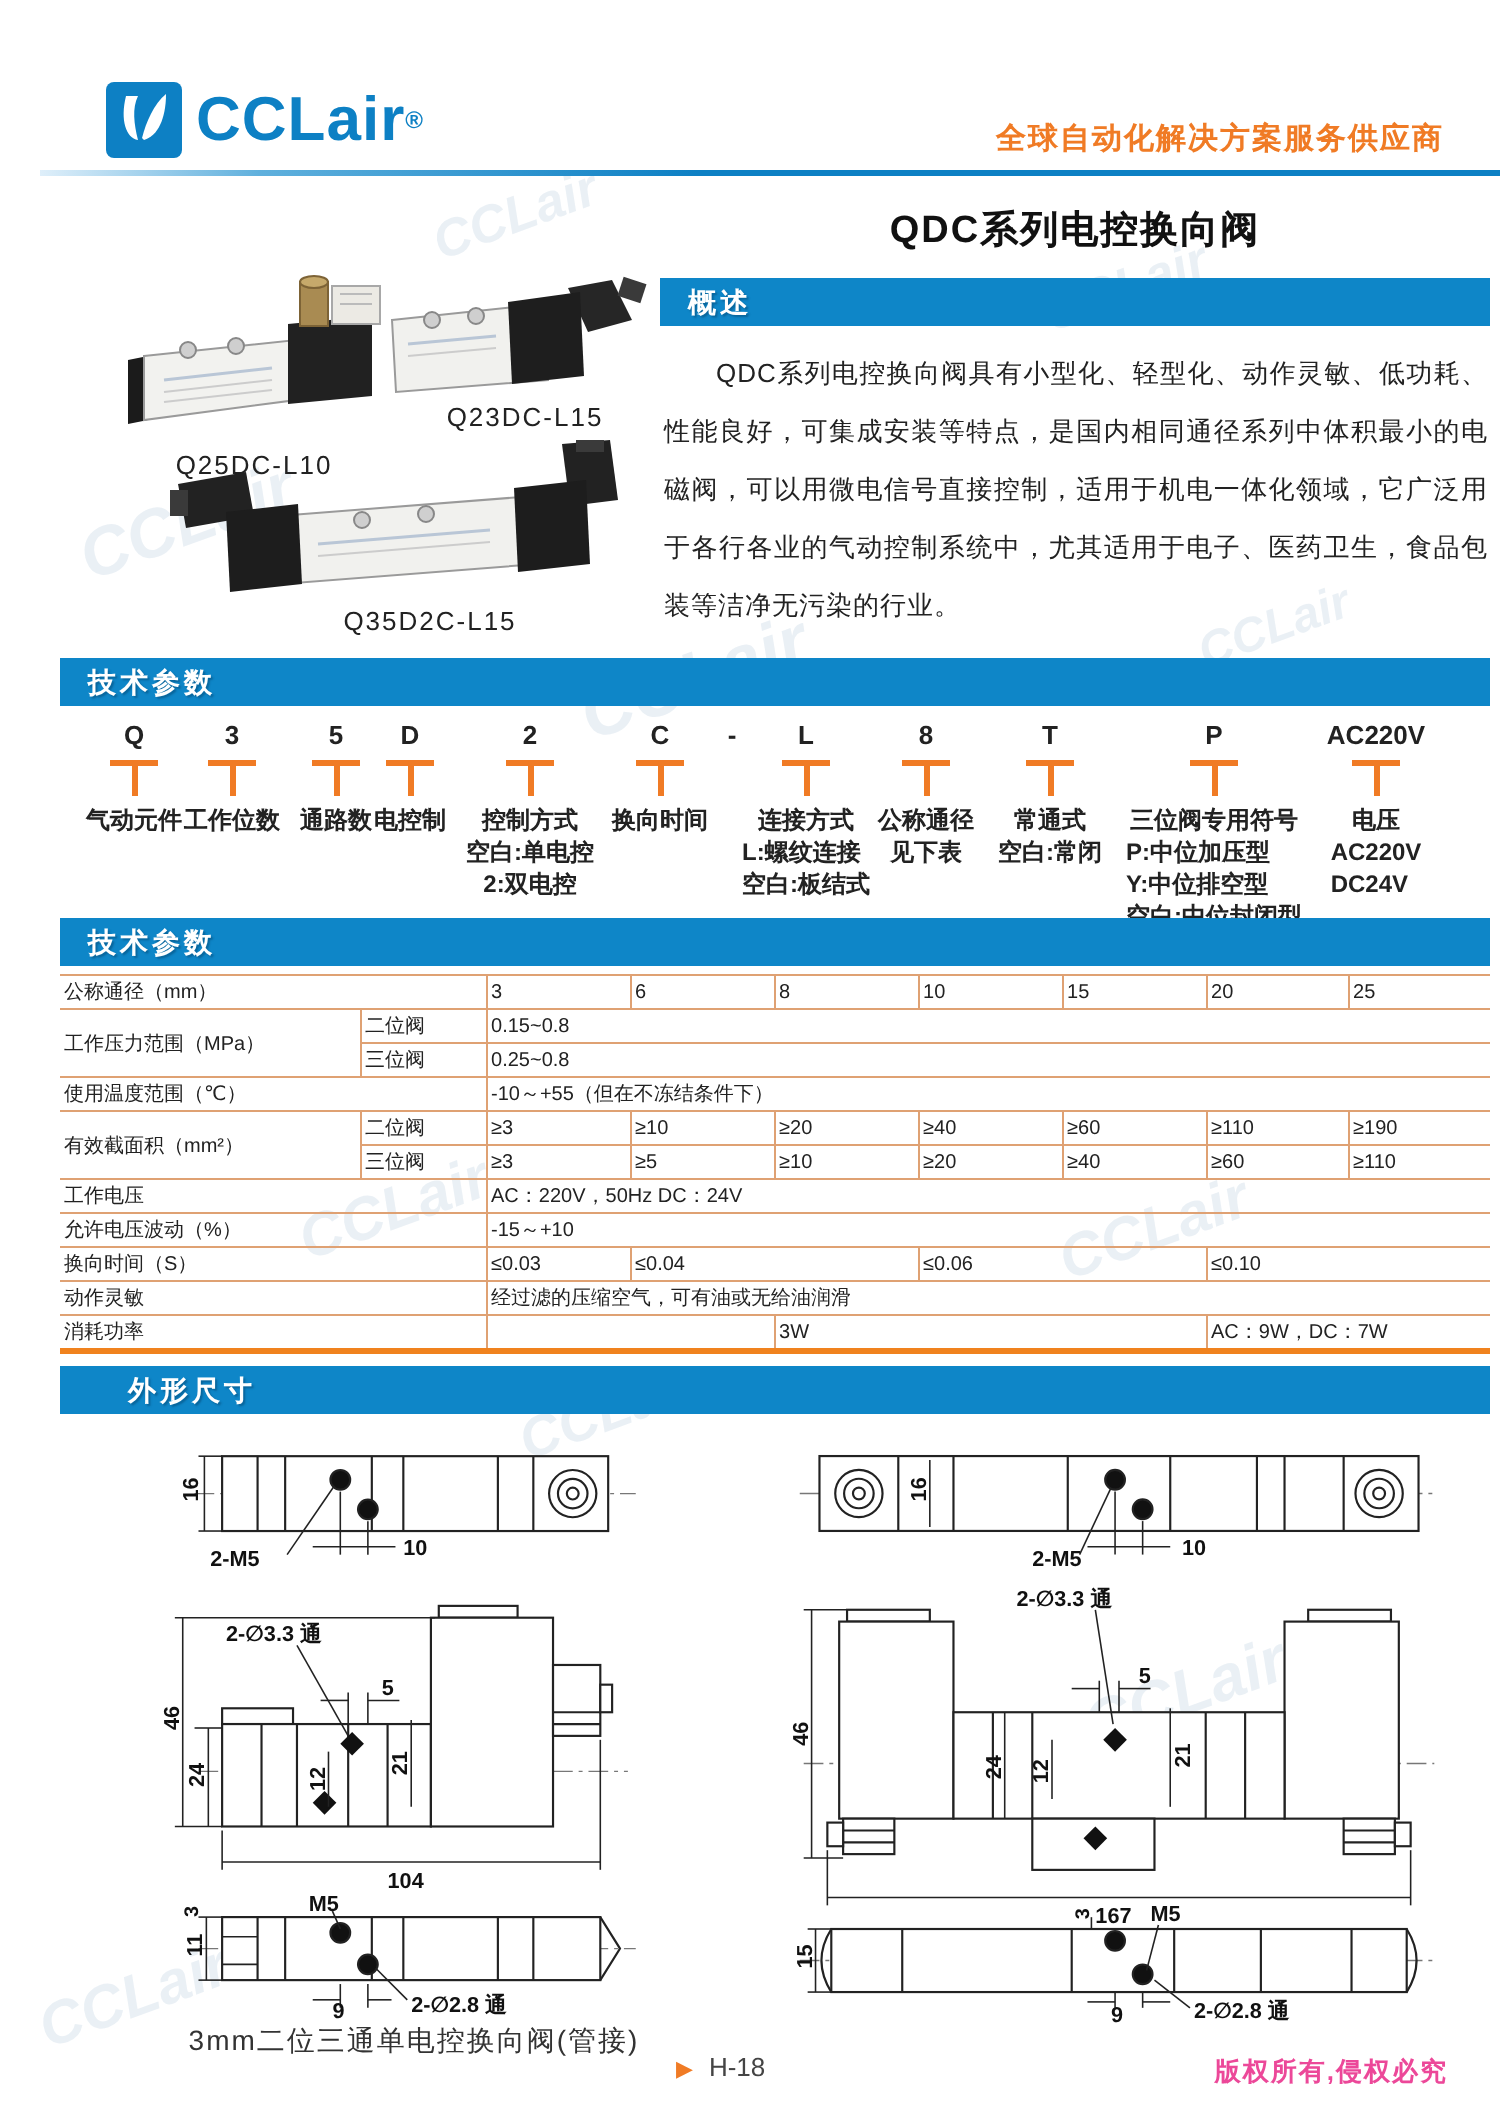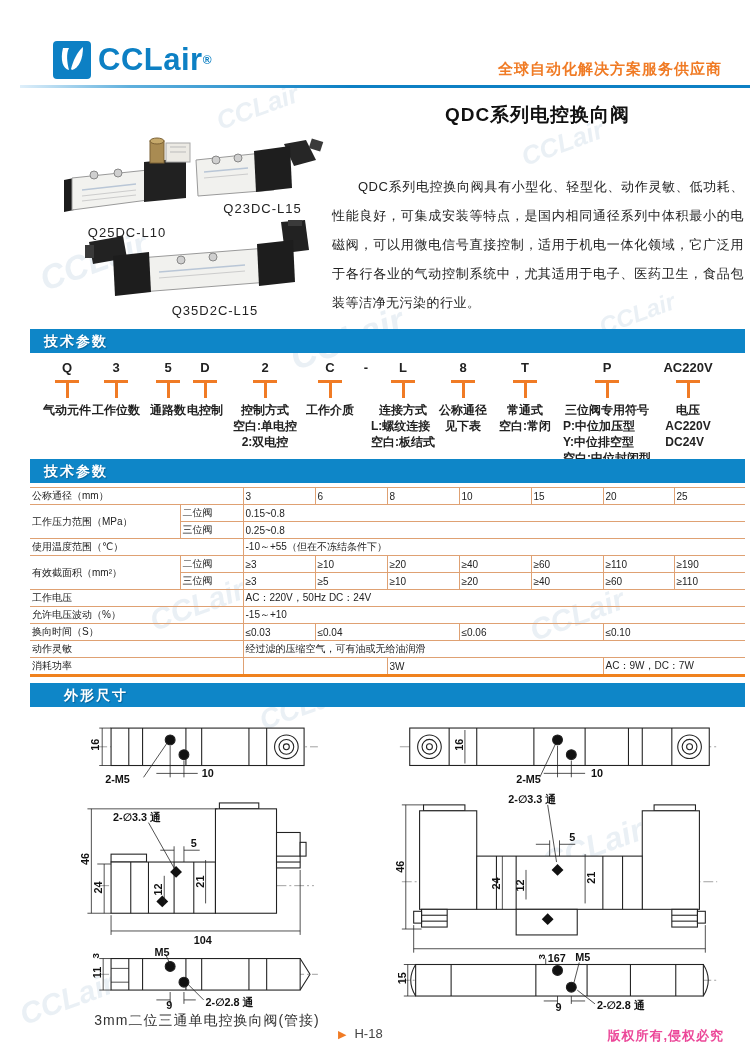--- a/index.html
+++ b/index.html
@@ -137,20 +137,21 @@
       <polygon points="28,36 64,32 66,72 30,76" fill="#1d1d1d"></polygon>
       <polygon points="172,24 208,20 210,62 174,66" fill="#1d1d1d"></polygon>
       <line x1="74" y1="52" x2="160" y2="45" stroke="#b9c6d6" stroke-width="1.5"></line>
       <line x1="74" y1="58" x2="160" y2="51" stroke="#ccc" stroke-width="1"></line>
       <circle cx="96" cy="40" r="4" fill="#cfcfcf" stroke="#888"></circle>
       <circle cx="128" cy="37" r="4" fill="#cfcfcf" stroke="#888"></circle>
     </svg>
   </div>
   <div class="product-caption" style="left:150px; top:303px; width:130px;">Q35D2C-L15</div>
 
+  <div class="band" style="left:330px; top:139px; width:415px;">概述</div>
   <div class="overview-text">QDC系列电控换向阀具有小型化、轻型化、动作灵敏、低功耗、性能良好，可集成安装等特点，是国内相同通径系列中体积最小的电磁阀，可以用微电信号直接控制，适用于机电一体化领域，它广泛用于各行各业的气动控制系统中，尤其适用于电子、医药卫生，食品包装等洁净无污染的行业。</div>
 
   <div class="band" style="left:30px; top:329px; width:715px;">技术参数</div>
 
   <div class="code-col" style="left:39px; width:56px;">
     <div class="code-val">Q</div>
     <div class="tmark">
         <div class="tbar"></div>
         <div class="tstem"></div>
       </div>
@@ -189,21 +190,21 @@
     <div class="code-label">控制方式</div>
     <div class="code-label">空白:单电控</div>
     <div class="code-label">2:双电控</div>
   </div>
   <div class="code-col" style="left:302px; width:56px;">
     <div class="code-val">C</div>
     <div class="tmark">
         <div class="tbar"></div>
         <div class="tstem"></div>
       </div>
-    <div class="code-label">工作介质</div>
+    <div class="code-label">换向时间</div>
   </div>
   <div class="code-dash">-</div>
   <div class="code-col" style="left:353px; width:100px;">
     <div class="code-val">L</div>
     <div class="tmark">
         <div class="tbar"></div>
         <div class="tstem"></div>
       </div>
     <div class="code-label">连接方式</div>
     <div class="code-sub">

